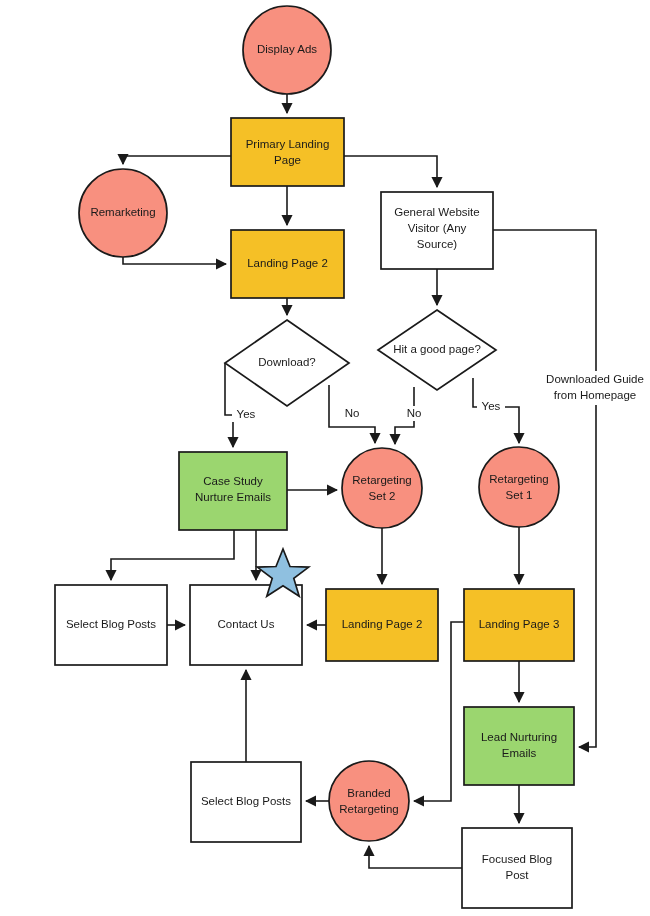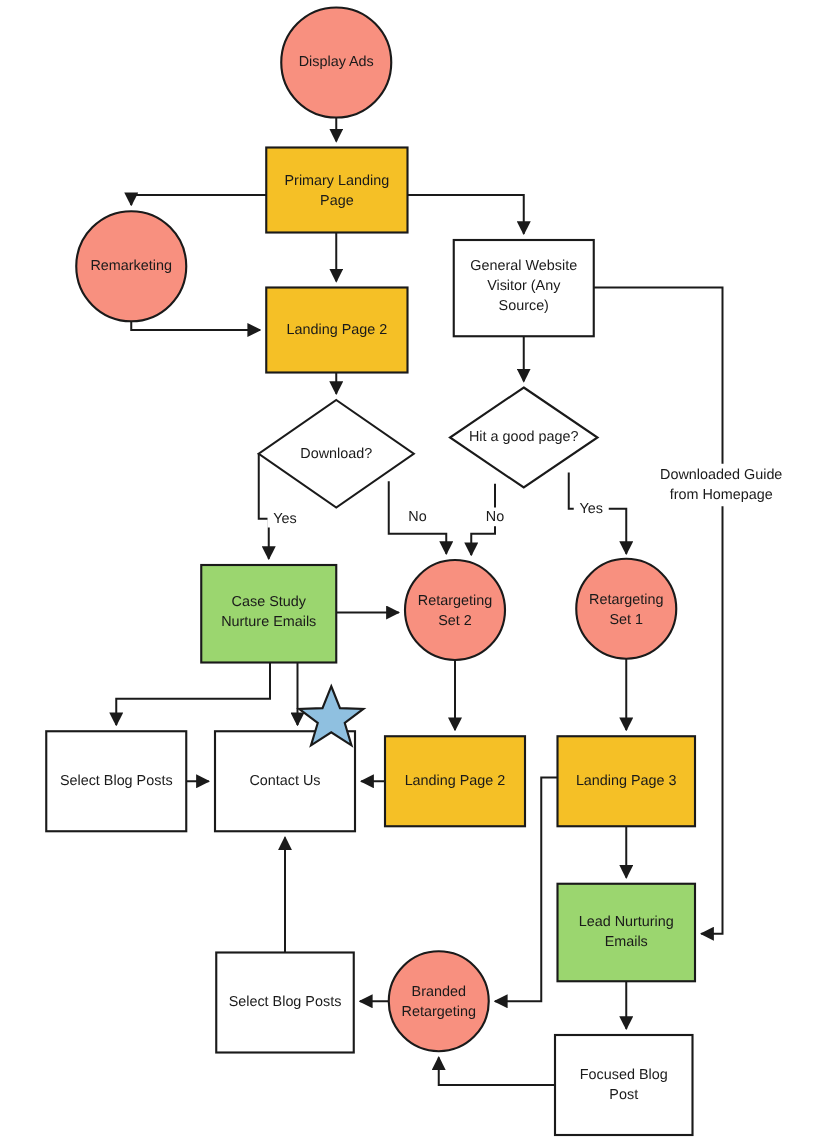--- a/index.html
+++ b/index.html
@@ -1,17 +1,17 @@
 <!DOCTYPE html>
 <html><head>
 <meta charset="utf-8">
 <style>
   html,body{margin:0;padding:0;background:#ffffff;}
   body{width:650px;height:916px;overflow:hidden;font-family:"Liberation Sans",sans-serif;}
-  #stage{position:relative;width:516px;height:916px;background:#fff;}
+  #stage{position:relative;width:516px;height:916px;background:#fff;margin-left:18px;}
   svg#flow{position:absolute;left:0;top:0;width:650px;height:916px;display:block;}
   .nd-text{font-family:"Liberation Sans",sans-serif;font-size:11.5px;fill:#1a1a1a;text-anchor:middle;dominant-baseline:middle;}
   .edge-label{font-family:"Liberation Sans",sans-serif;font-size:11.5px;fill:#1a1a1a;text-anchor:middle;dominant-baseline:middle;}
   .side-note{font-family:"Liberation Sans",sans-serif;font-size:11.5px;fill:#1a1a1a;text-anchor:middle;dominant-baseline:middle;}
   .shape{stroke:#1a1a1a;stroke-width:1.7;}
   .conn{stroke:#1a1a1a;stroke-width:1.6;fill:none;}
 </style>
 </head>
 <body>
 

